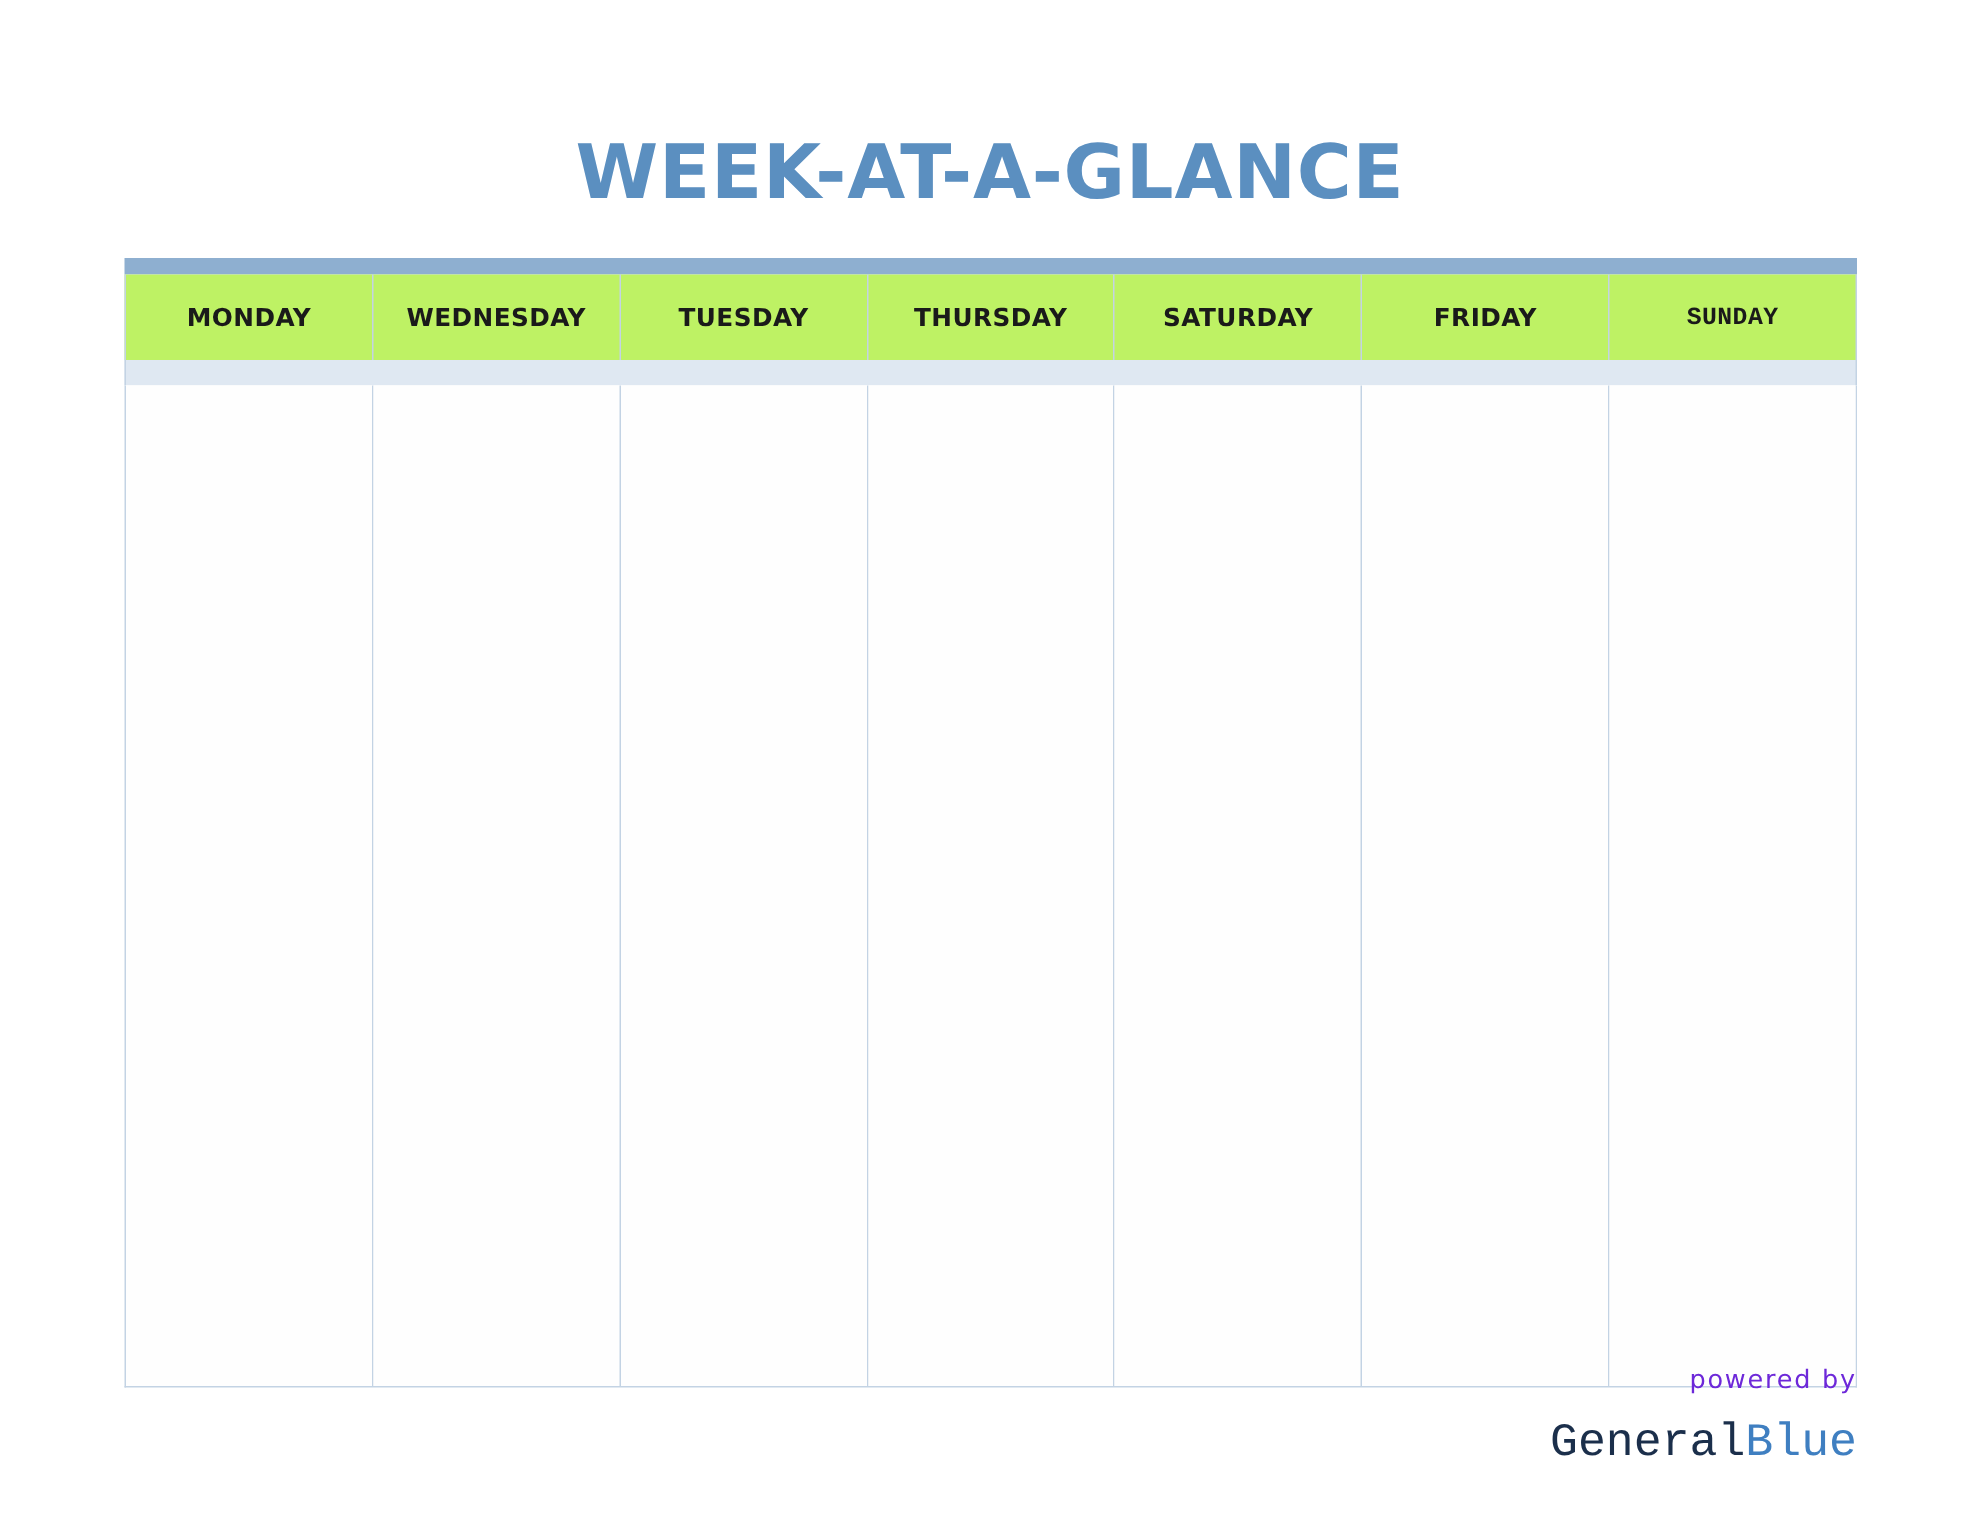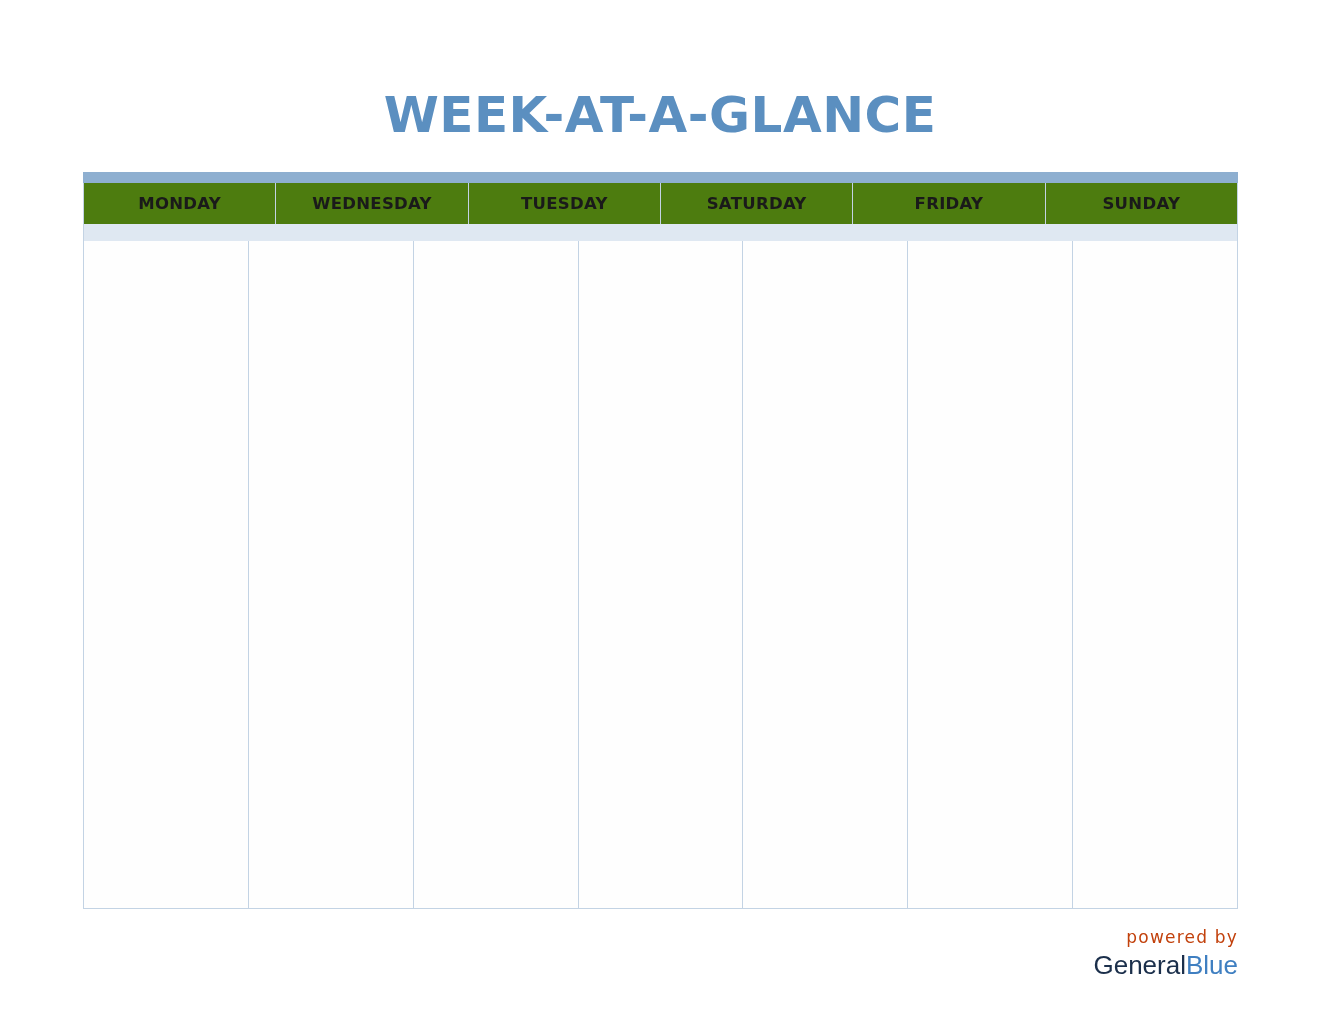--- a/index.html
+++ b/index.html
@@ -39,41 +39,42 @@
     width: 1155px;
   }
   .top-bar {
     height: 11px;
     background: #8eafd0;
     width: 100%;
   }
   .header-row {
     display: flex;
     width: 100%;
-    height: 41px;
-    background: #4d7c0f;
+    height: 57px;
+    background: #bef264;
     border-left: 1px solid #c3d3e4;
     border-right: 1px solid #c3d3e4;
     box-sizing: border-box;
   }
   .header-cell {
     flex: 1 1 0;
     display: flex;
     align-items: center;
     justify-content: center;
     font-size: 16.5px;
     font-weight: bold;
     color: #1a1a1a;
     border-right: 1px solid #c3d3e4;
     box-sizing: border-box;
     letter-spacing: 0.3px;
     font-family: "DejaVu Sans", sans-serif;
   }
   .header-cell:last-child {
     border-right: none;
+    font-family: Liberation Mono, monospace;
   }
   .sub-bar {
     height: 17px;
     background: #dfe8f2;
     width: 100%;
     border-left: 1px solid #c3d3e4;
     border-right: 1px solid #c3d3e4;
     box-sizing: border-box;
   }
   .body-row {
@@ -96,28 +97,28 @@
   }
   .brand {
     position: absolute;
     right: 82px;
     bottom: 42px;
     text-align: right;
     line-height: 1;
   }
   .brand-powered {
     font-size: 17px;
-    color: #c2410c;
+    color: #6d28d9;
     letter-spacing: 1.2px;
     font-family: "DejaVu Sans", sans-serif;
-    margin-bottom: 6px;
+    margin-bottom: 18px;
   }
   .brand-name {
-    font-size: 26px;
-    font-family: Liberation Sans, sans-serif;
+    font-size: 31px;
+    font-family: Liberation Mono, monospace;
   }
   .brand-general {
     color: #1b2f4b;
   }
   .brand-blue {
     color: #3f7fc1;
   }
 </style>
 </head>
 <body>
@@ -127,20 +128,21 @@
   <div class="title">WEEK-AT-A-GLANCE</div>
 
   <div class="calendar">
 
     <div class="top-bar"></div>
 
     <div class="header-row">
       <div class="header-cell">MONDAY</div>
       <div class="header-cell">WEDNESDAY</div>
       <div class="header-cell">TUESDAY</div>
+      <div class="header-cell">THURSDAY</div>
       <div class="header-cell">SATURDAY</div>
       <div class="header-cell">FRIDAY</div>
       <div class="header-cell">SUNDAY</div>
     </div>
 
     <div class="sub-bar"></div>
 
     <div class="body-row">
       <div class="body-cell"></div>
       <div class="body-cell"></div>

